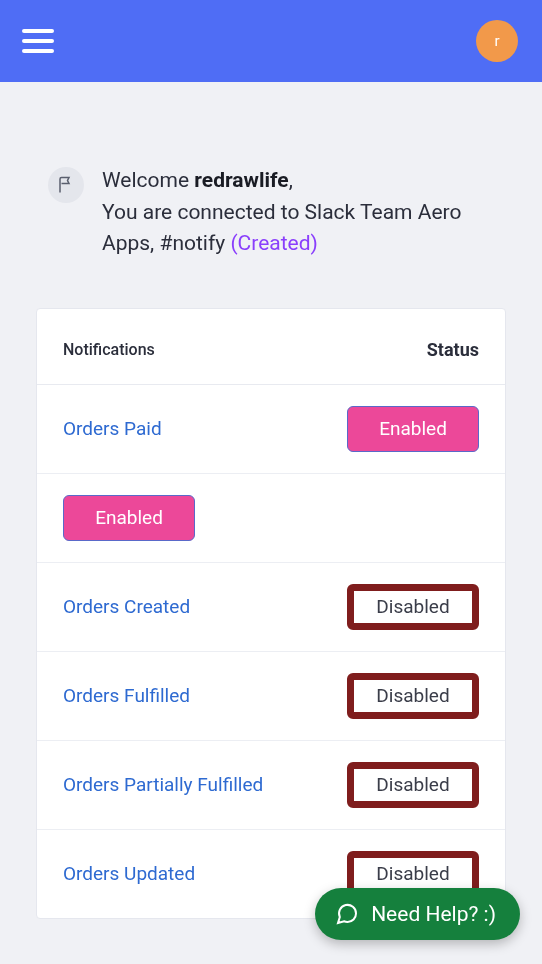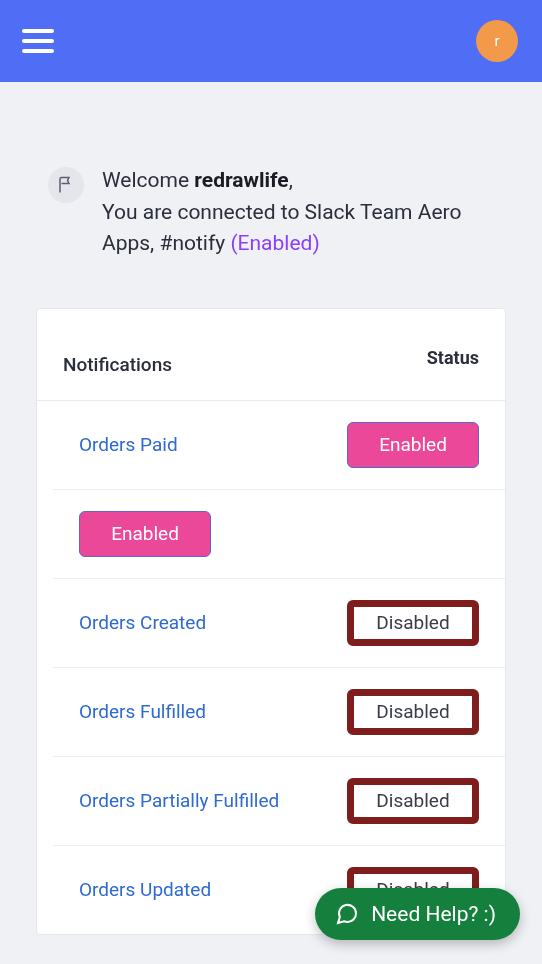--- a/index.html
+++ b/index.html
@@ -85,37 +85,35 @@
       margin-top: 48px;
     }
     .panel-header {
       display: flex;
       justify-content: space-between;
       align-items: center;
       padding: 30px 26px 24px 26px;
       border-bottom: 1px solid #e8eaf0;
     }
     .panel-header .col-left {
-      font-size: 19px;
+      font-size: 16px;
       color: #2b2e3b;
       font-weight: 500;
-      margin-top: 14px;
     }
     .panel-header .col-right {
       font-size: 18px;
       color: #2b2e3b;
       font-weight: 700;
     }
     .row {
       display: flex;
       justify-content: space-between;
       align-items: center;
       padding: 21px 26px;
       border-bottom: 1px solid #eceef3;
-      margin-left: 16px;
     }
     .row:last-child { border-bottom: none; }
     .row-label {
       font-size: 19px;
       color: #2e6ad1;
       cursor: pointer;
     }
     .btn {
       min-width: 132px;
       height: 46px;
@@ -170,21 +168,21 @@
 <div class="content">
 
   <div class="welcome">
     <div class="flag-circle">
       <svg width="18" height="18" viewBox="0 0 24 24" fill="none" stroke="#5a5f6e" stroke-width="2">
         <path d="M4 22V4c0-1 1-2 2-2h10l-2 4 2 4H6"></path>
       </svg>
     </div>
     <div class="welcome-text">
       <span>Welcome </span><span class="username">redrawlife</span><span>,</span><br>
-      <span>You are connected to Slack Team Aero Apps, #notify </span><span class="update-link">(Enabled)</span>
+      <span>You are connected to Slack Team Aero Apps, #notify </span><span class="update-link">(Created)</span>
     </div>
   </div>
 
   <div class="panel">
     <div class="panel-header">
       <div class="col-left">Notifications</div>
       <div class="col-right">Status</div>
     </div>
     <div id="rows-container">
         <div class="row">

